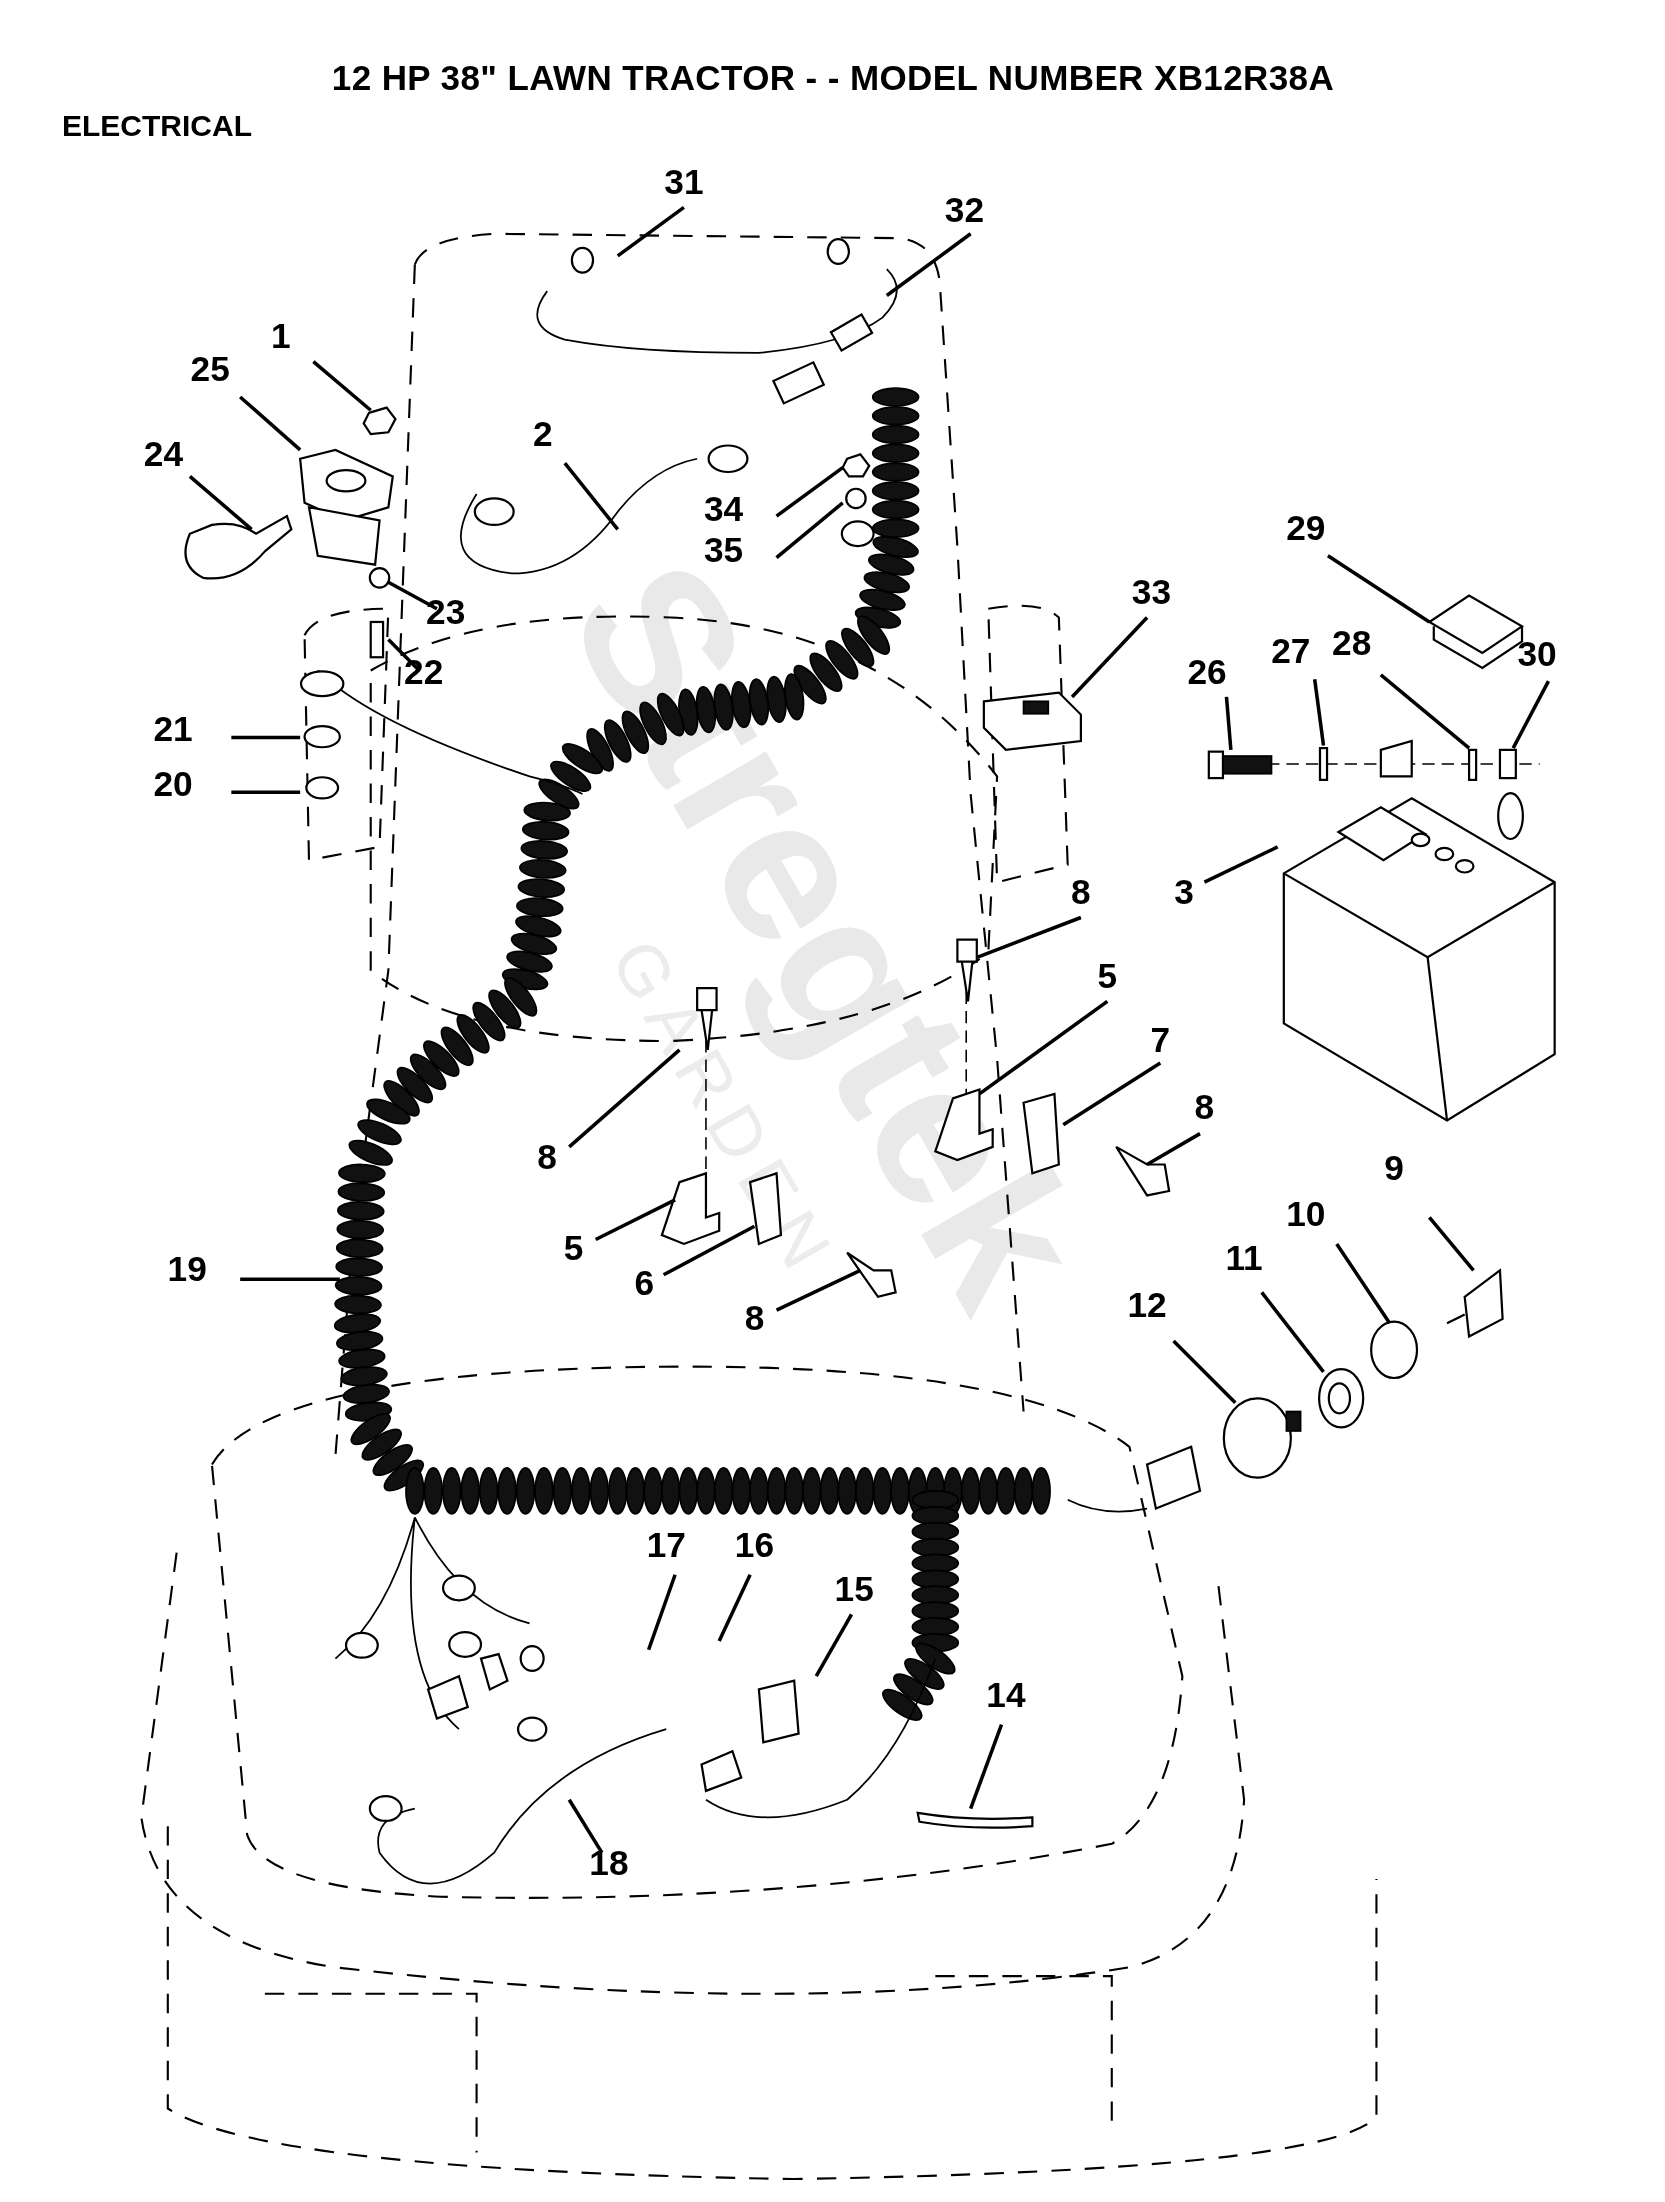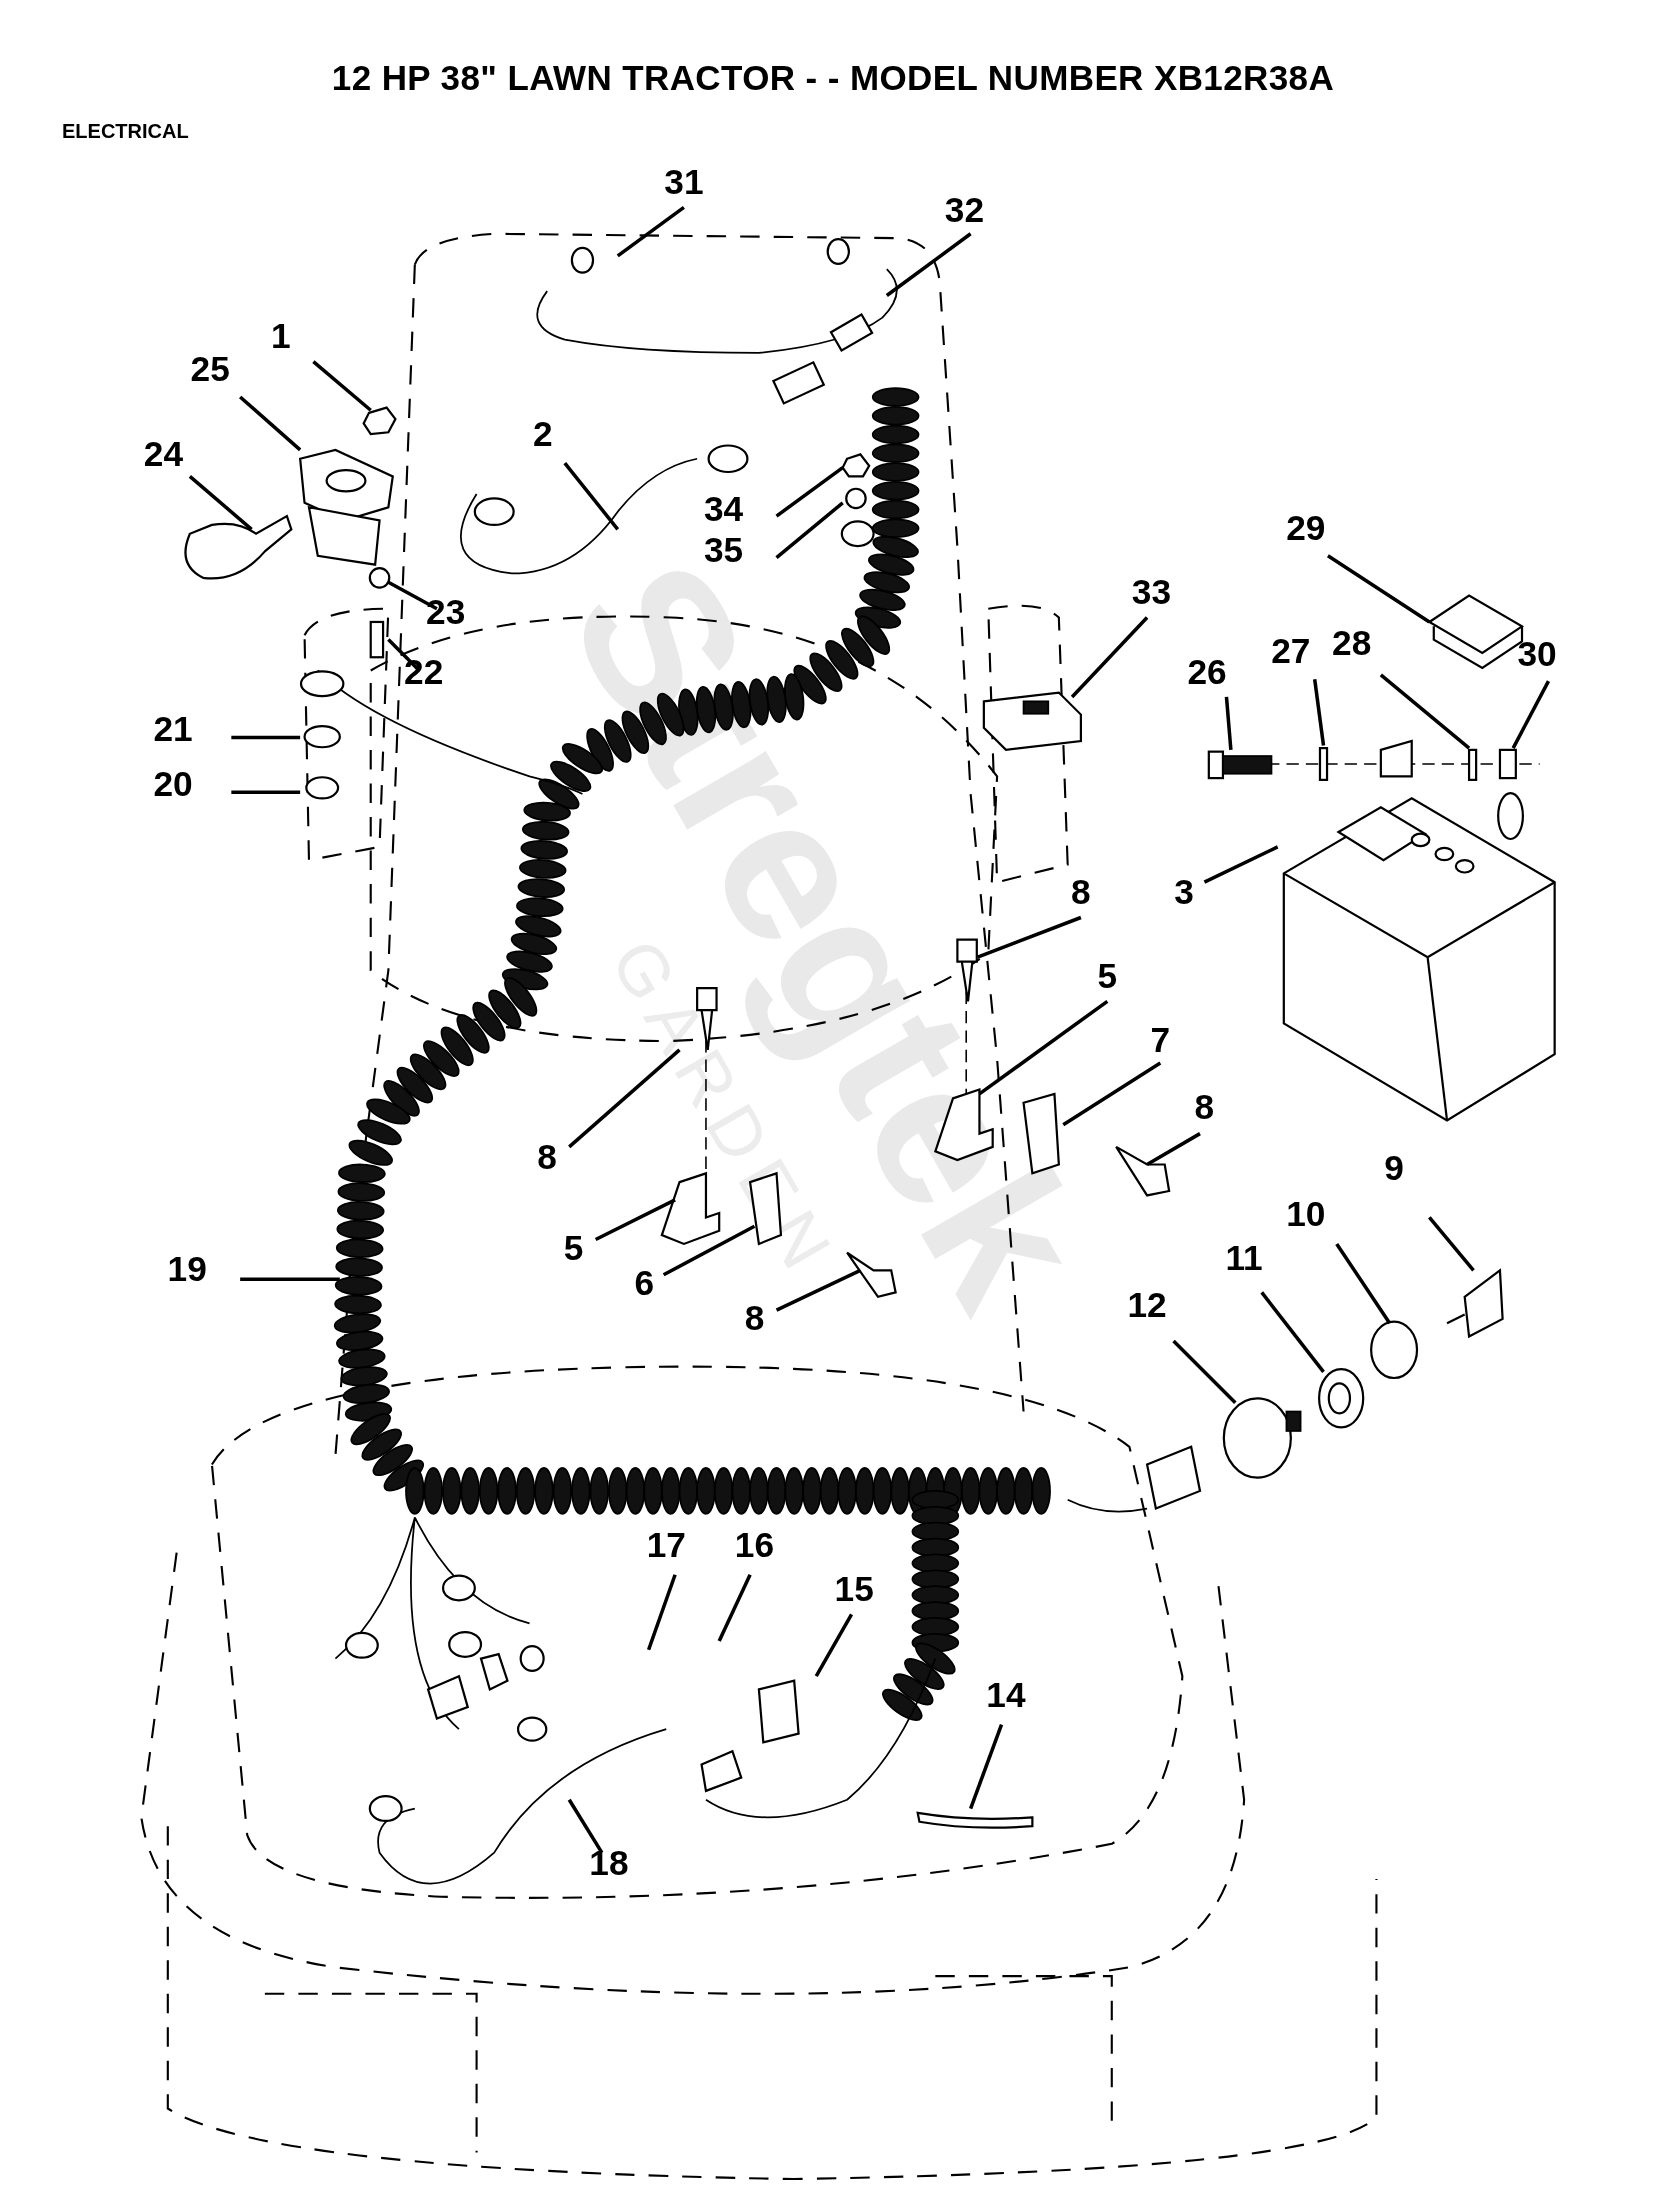--- a/index.html
+++ b/index.html
@@ -1,20 +1,20 @@
 <!DOCTYPE html>
 <html style="font-size:14px"><head>
 <meta charset="utf-8">
 <style>
   html, body { margin: 0; padding: 0; background: #ffffff; }
   body { width: 1666px; height: 2202px; position: relative; overflow: hidden;
          font-family: "Liberation Sans", sans-serif; color: #000; }
   .title { position: absolute; top: 58px; left: 0; width: 1666px; text-align: center;
            font-weight: bold; font-size: 35px; letter-spacing: 0.4px; }
-  .section { position: absolute; top: 120px; left: 62px; font-weight: bold; font-size: 20px; }
+  .section { position: absolute; top: 109px; left: 62px; font-weight: bold; font-size: 30px; }
   svg#diagram { position: absolute; left: 0; top: 0; width: 1666px; height: 2202px; }
   .callout-num { font-family: "Liberation Sans", sans-serif; font-weight: bold; font-size: 40px; fill: #000; }
   .leader { stroke: #000; stroke-width: 4; }
   .dash { fill: none; stroke: #000; stroke-width: 2.4; stroke-dasharray: 22 16; }
   .part { fill: #fff; stroke: #000; stroke-width: 2.5; }
   .part-dark { fill: #111; stroke: #000; stroke-width: 2; }
   .wire { fill: none; stroke: #000; stroke-width: 2; }
   .axis { stroke: #000; stroke-width: 1.8; stroke-dasharray: 14 8; }
   .watermark { font-family: "Liberation Sans", sans-serif; font-weight: bold; fill: #e9e9e9; }
   .watermark-sub { font-family: "Liberation Sans", sans-serif; fill: #ececec; letter-spacing: 14px; }

